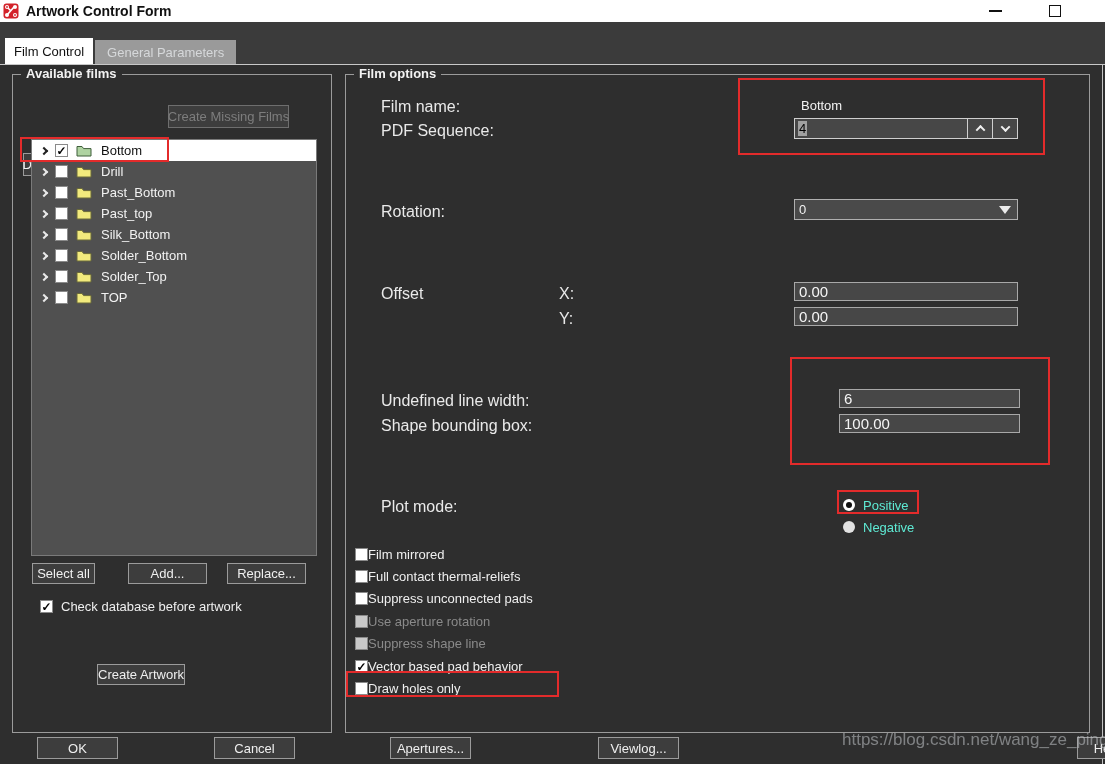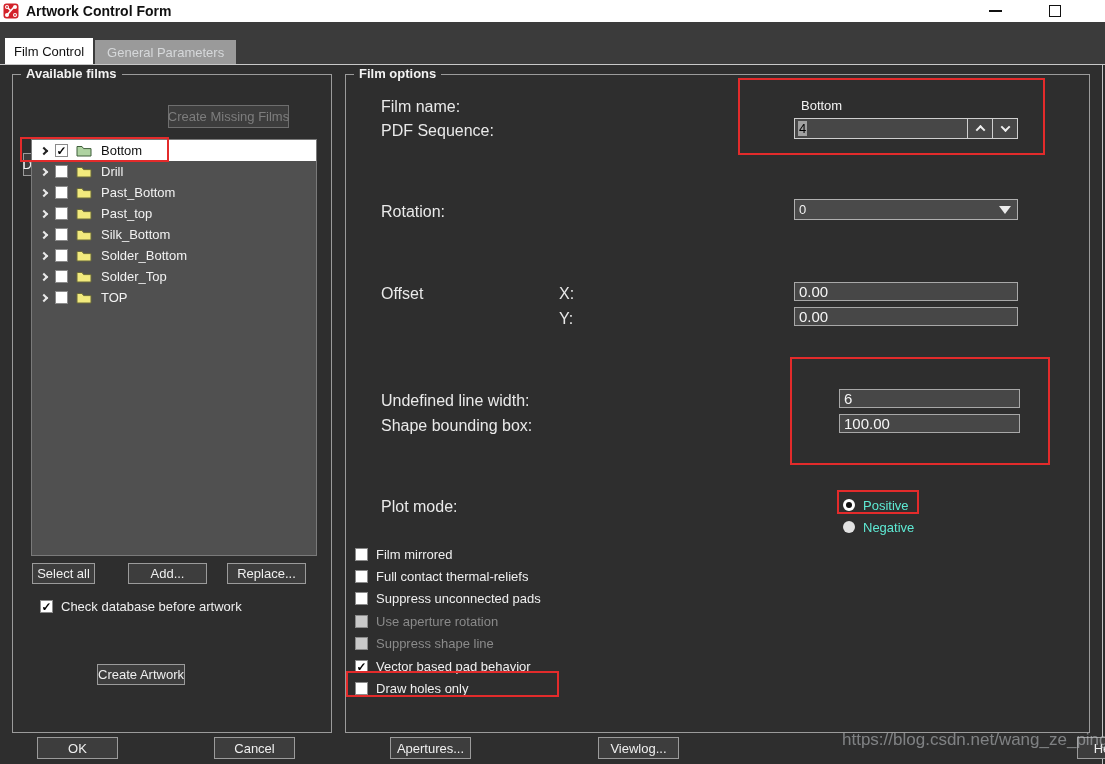--- a/index.html
+++ b/index.html
@@ -51,21 +51,21 @@
   .spinner{position:absolute;display:flex;background:#474747;border:1px solid #cfcfcf;}
   .spin-text{flex:1;display:flex;align-items:center;padding-left:3px;font-size:13px;color:#f2f2f2;}
   .sel-text{background:#a0a0a0;color:#000;padding:0 1px;}
   .spin-btn{width:25px;border-left:1px solid #cfcfcf;display:flex;align-items:center;justify-content:center;cursor:pointer;}
   .chev-up{width:7px;height:7px;border-top:2px solid #f0f0f0;border-left:2px solid #f0f0f0;transform:rotate(45deg) translate(1px,1px);}
   .chev-dn{width:7px;height:7px;border-bottom:2px solid #f0f0f0;border-right:2px solid #f0f0f0;transform:rotate(45deg) translate(-1px,-1px);}
   .dropdown{position:absolute;background:#4a4a4a;border:1px solid #b0b0b0;display:flex;align-items:center;font-size:13px;color:#f2f2f2;padding:0 4px;cursor:pointer;}
   .dd-arrow{position:absolute;right:6px;top:6px;width:0;height:0;border-left:6px solid transparent;border-right:6px solid transparent;border-top:8px solid #ececec;}
 
   
-  .opt-row{height:22.4px;display:flex;align-items:center;gap:8px;font-size:13px;color:#efefef;}
+  .opt-row{height:22.4px;display:flex;align-items:center;font-size:13px;color:#efefef;}
   .opt-row .dim-label{color:#8a8a8a;}
   .radio-row{height:22px;display:flex;align-items:center;gap:8px;font-size:13px;color:#5eead4;}
 
   .check-row-label{position:absolute;font-size:13px;color:#efefef;white-space:nowrap;}
 
   
   .anno{position:absolute;border:2px solid #e32b2b;z-index:5;pointer-events:none;}
 
   .watermark{position:absolute;left:842px;top:730px;font-size:17px;color:rgba(195,198,202,0.55);z-index:6;white-space:nowrap;pointer-events:none;}
 </style>

